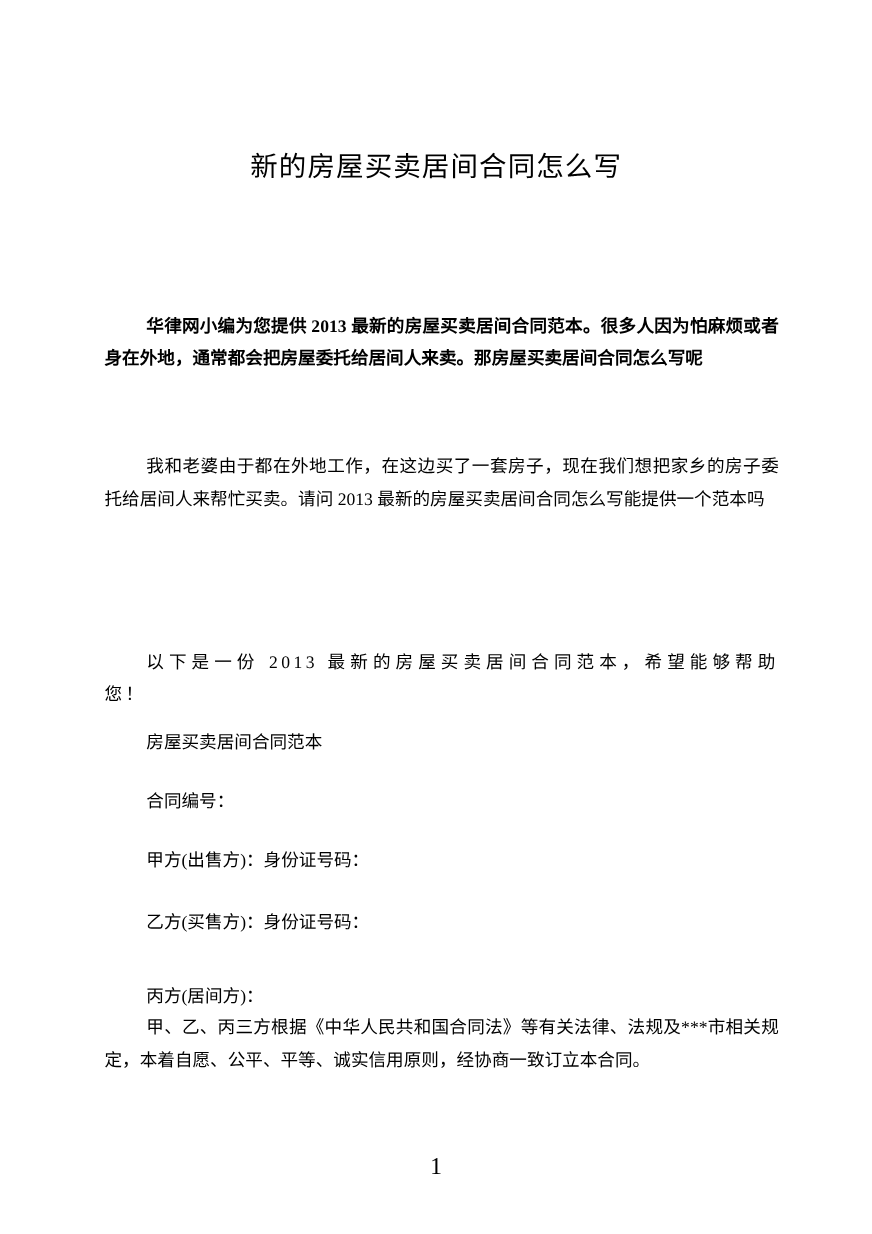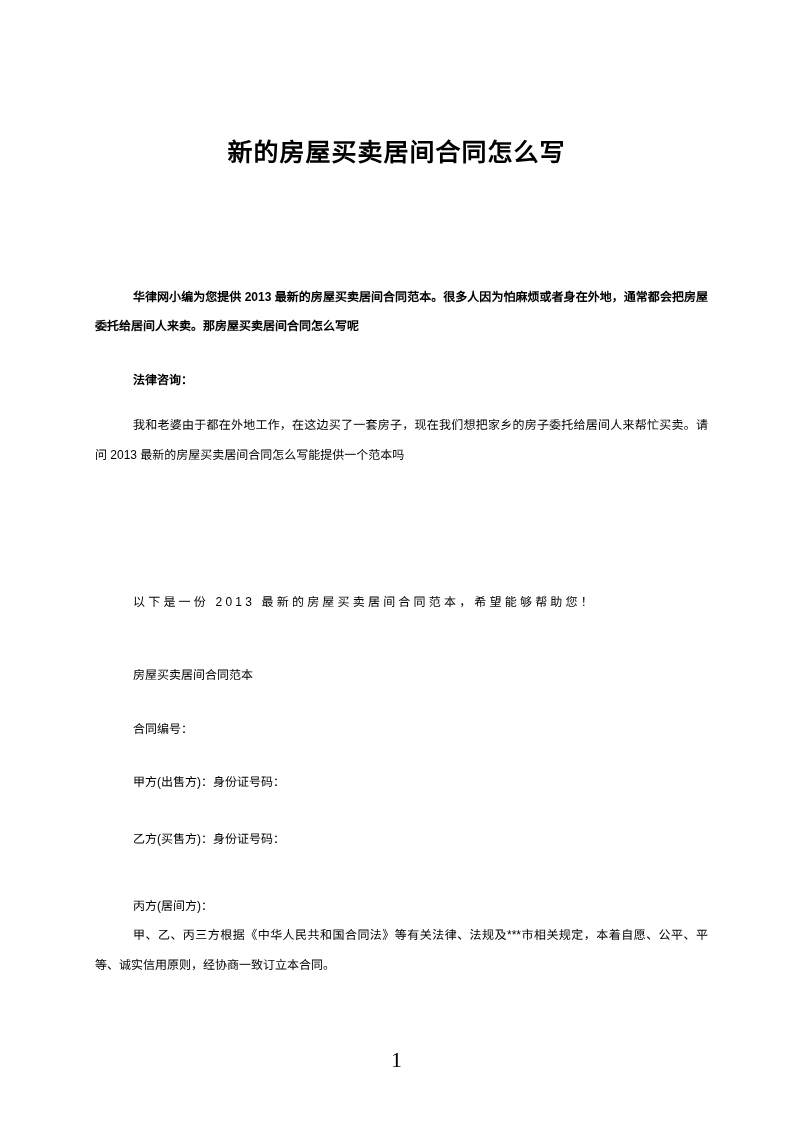--- a/index.html
+++ b/index.html
@@ -19,33 +19,34 @@
   }
   .doc-title {
     position: absolute;
     left: 0;
     right: 0;
     top: 134px;
     margin: 0;
     text-align: center;
     font-size: 25px;
     line-height: 36px;
-    font-weight: bold;
+    font-weight: normal;
     letter-spacing: 1px;
   }
   .block {
     position: absolute;
     left: 95px;
     width: 613px;
     margin: 0;
-    font-size: 12px;
+    font-size: 16px;
     line-height: 29px;
     text-align: justify;
     text-indent: 38px;
     word-break: break-all;
+    font-family: Liberation Serif, serif;
   }
   .bold { font-weight: bold; }
   .spread { letter-spacing: 3.2px; }
   .b-intro    { top: 283px; }
   .b-consult-h{ top: 366px; }
   .b-consult  { top: 410px; line-height: 30px; }
   .b-answer-h { top: 525px; }
   .b-answer   { top: 588px; }
   .b-sample   { top: 661px; }
   .b-no       { top: 715px; }
@@ -66,21 +67,20 @@
 </style>
 </head>
 <body>
 
 <div class="page">
 
   <h1 class="doc-title">新的房屋买卖居间合同怎么写</h1>
 
   <p class="block bold b-intro">华律网小编为您提供 2013 最新的房屋买卖居间合同范本。很多人因为怕麻烦或者身在外地，通常都会把房屋委托给居间人来卖。那房屋买卖居间合同怎么写呢</p>
 
-  <p class="block bold b-consult-h">法律咨询：</p>
 
   <p class="block b-consult">我和老婆由于都在外地工作，在这边买了一套房子，现在我们想把家乡的房子委托给居间人来帮忙买卖。请问 2013 最新的房屋买卖居间合同怎么写能提供一个范本吗</p>
 
 
   <p class="block spread b-answer">以下是一份 2013 最新的房屋买卖居间合同范本，希望能够帮助您！</p>
 
   <p class="block b-no">合同编号：</p>
 
   <p class="block b-sample">房屋买卖居间合同范本</p>
 

